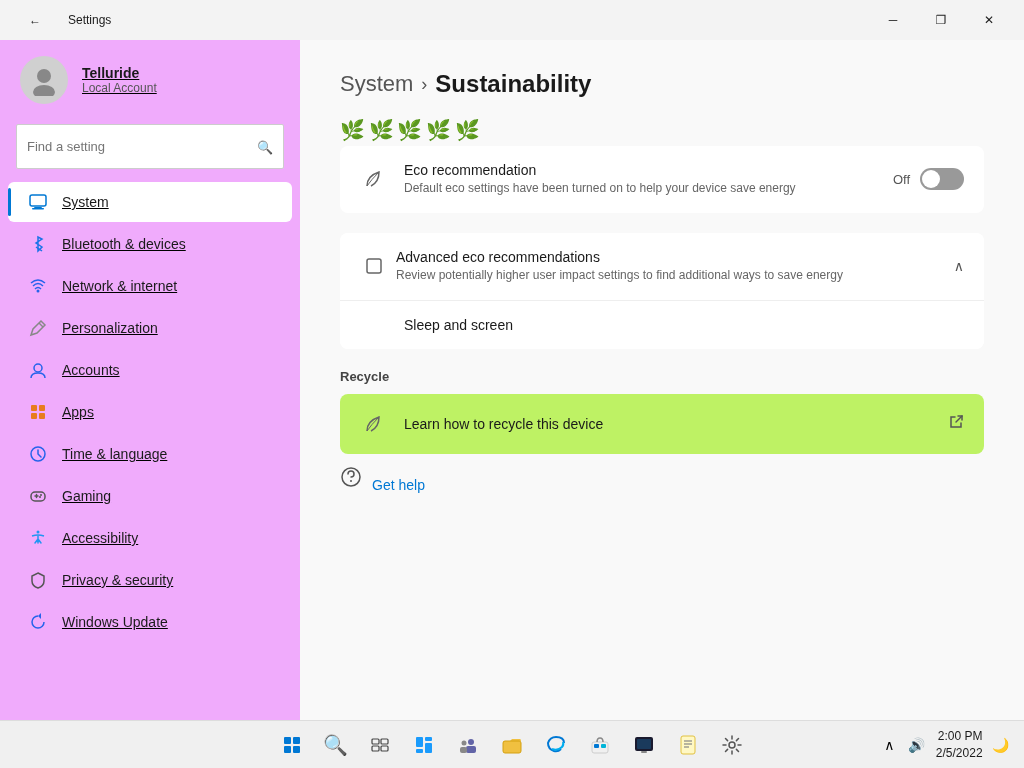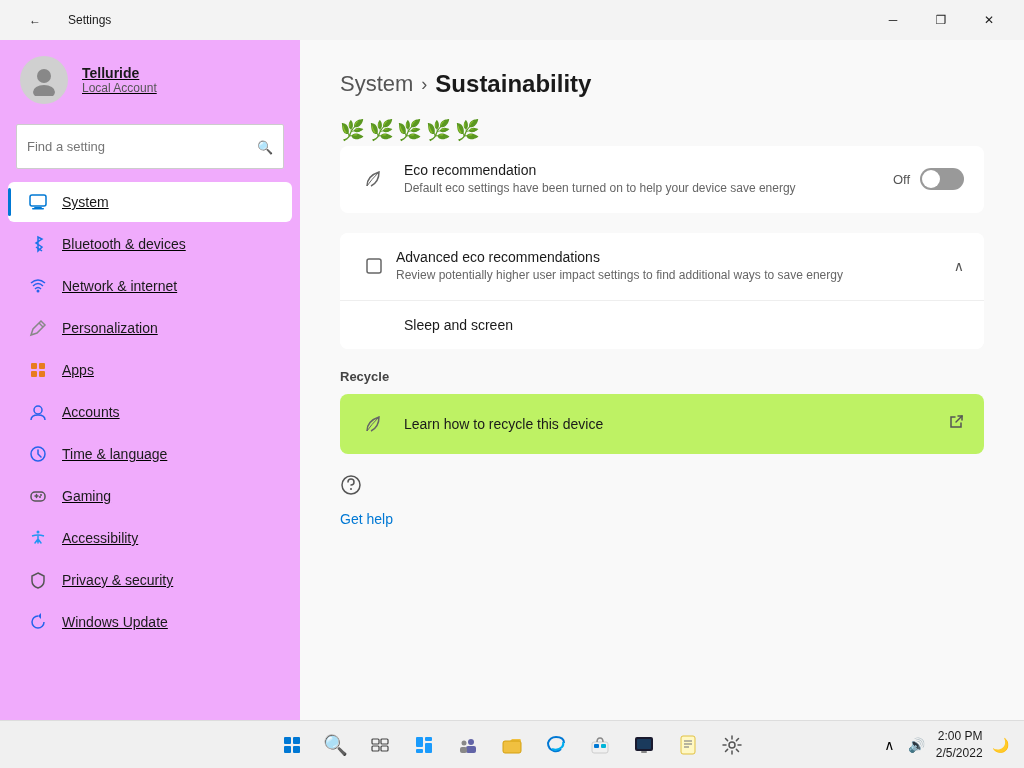--- a/index.html
+++ b/index.html
@@ -304,25 +304,24 @@
       gap: 16px;
       cursor: pointer;
     }
     .ext-link-icon {
       font-size: 14px;
       color: #555;
     }
 
     .get-help {
       display: flex;
-      align-items: flex-start;
+      align-items: flex-end;
       gap: 10px;
-      margin-top: 20px;
-      cursor: pointer;
-      flex-direction: column;
+      margin-top: 12px;
+      cursor: pointer;
     }
     .get-help-icon {
       font-size: 20px;
       color: #555;
     }
     .get-help-text {
       font-size: 14px;
       color: #0078d4;
       text-decoration: none;
     }
@@ -459,37 +458,37 @@
           <path d="M2 16 L4 10 L12 2 L16 6 L8 14 Z" stroke="#888" stroke-width="1.5" fill="none"></path>
           <path d="M10 4 L14 8" stroke="#888" stroke-width="1.5"></path>
         </svg>
       </div>
       <span>Personalization</span>
     </div>
 
     <div class="nav-item">
       <div class="nav-icon">
         <svg width="18" height="18" viewBox="0 0 18 18" fill="none">
+          <circle cx="9" cy="7" r="4" stroke="#2563eb" stroke-width="1.5" fill="none"></circle>
+          <path d="M2 17 Q2 12 9 12 Q16 12 16 17" stroke="#2563eb" stroke-width="1.5" fill="none"></path>
+        </svg>
+      </div>
+      <span>Accounts</span>
+    </div>
+
+    <div class="nav-item">
+      <div class="nav-icon">
+        <svg width="18" height="18" viewBox="0 0 18 18" fill="none">
           <rect x="2" y="2" width="6" height="6" rx="1" fill="#e87c1e"></rect>
           <rect x="10" y="2" width="6" height="6" rx="1" fill="#e87c1e"></rect>
           <rect x="2" y="10" width="6" height="6" rx="1" fill="#e87c1e"></rect>
           <rect x="10" y="10" width="6" height="6" rx="1" fill="#e87c1e"></rect>
         </svg>
       </div>
       <span>Apps</span>
-    </div>
-
-    <div class="nav-item">
-      <div class="nav-icon">
-        <svg width="18" height="18" viewBox="0 0 18 18" fill="none">
-          <circle cx="9" cy="7" r="4" stroke="#2563eb" stroke-width="1.5" fill="none"></circle>
-          <path d="M2 17 Q2 12 9 12 Q16 12 16 17" stroke="#2563eb" stroke-width="1.5" fill="none"></path>
-        </svg>
-      </div>
-      <span>Accounts</span>
     </div>
 
     <div class="nav-item">
       <div class="nav-icon">
         <svg width="18" height="18" viewBox="0 0 18 18" fill="none">
           <circle cx="9" cy="9" r="7" stroke="#2563eb" stroke-width="1.5" fill="none"></circle>
           <path d="M9 5 L9 9 L12 12" stroke="#2563eb" stroke-width="1.5" fill="none" stroke-linecap="round"></path>
         </svg>
       </div>
       <span>Time &amp; language</span>

